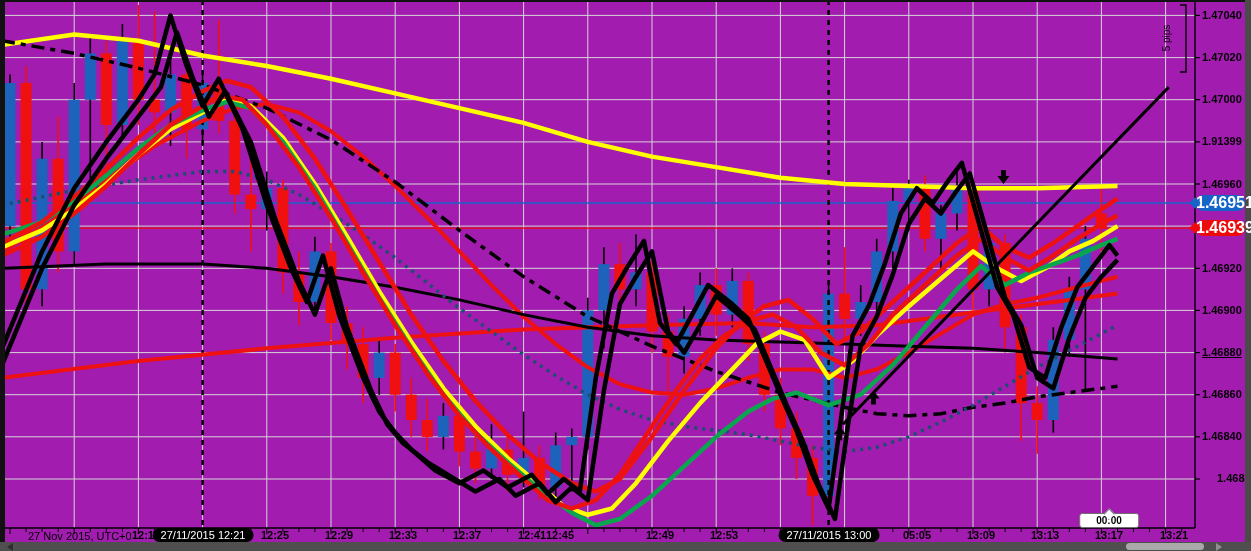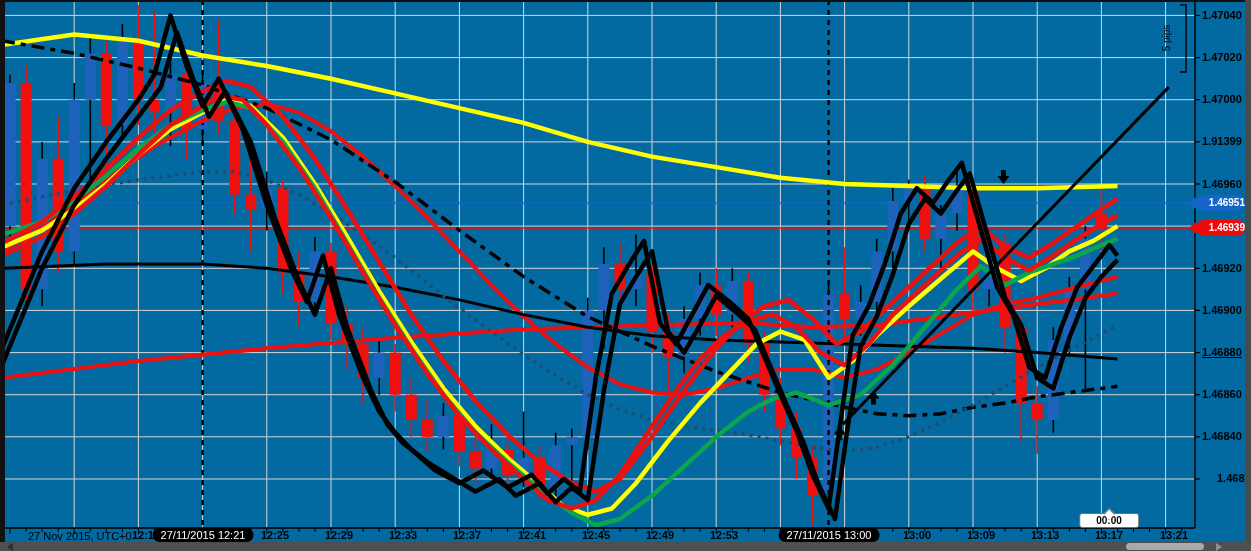--- a/index.html
+++ b/index.html
@@ -1,28 +1,28 @@
 <!DOCTYPE html>
 <html><head>
 <meta charset="utf-8">
 <style>
   html,body{margin:0;padding:0;background:#e8e8e8;font-family:"Liberation Sans",sans-serif;}
-  #app{position:relative;width:1251px;height:551px;background:#0369a1;overflow:hidden;}
+  #app{position:relative;width:1251px;height:551px;background:#a21caf;overflow:hidden;}
   #chart-svg{position:absolute;left:0;top:0;}
   .border-strip{position:absolute;background:#111111;}
   #border-left{left:0;top:0;width:5px;height:551px;}
   #border-top{left:0;top:0;width:1251px;height:2px;}
   #border-right{left:1245px;top:0;width:6px;height:551px;background:#4a4a4a;}
   .y-label{position:absolute;left:1202px;font-size:11px;font-weight:700;color:#000;white-space:nowrap;}
   .x-label{position:absolute;top:529px;font-size:11px;font-weight:700;color:#000;white-space:nowrap;transform:translateX(-50%);}
   .event-box{position:absolute;top:528px;transform:translateX(-50%);background:#000;color:#fff;
     font-size:11px;font-weight:400;padding:1px 8px;border-radius:7px;white-space:nowrap;z-index:6;}
   #status-date{position:absolute;left:28px;top:530px;font-size:11px;font-weight:400;color:#000;white-space:nowrap;}
   .price-pill{position:absolute;left:1196px;width:49px;height:16px;line-height:16px;color:#fff;
-    font-size:10px;font-weight:700;text-align:right;border-radius:8px;z-index:5;}
+    font-size:16px;font-weight:700;text-align:left;border-radius:8px;z-index:5;}
   .price-pill::before{content:"";position:absolute;left:-5px;top:4px;width:8px;height:8px;transform:rotate(45deg);background:inherit;}
   #countdown-tooltip{position:absolute;top:513px;transform:translateX(-50%);background:#ffffff;border:1px solid #6f6f6f;
     border-radius:3px;font-size:10px;font-weight:700;color:#000;padding:0 16px;line-height:13px;z-index:7;}
   #countdown-tooltip::before{content:"";position:absolute;top:-4px;left:50%;margin-left:-4px;width:7px;height:7px;
     background:#fff;border-left:1px solid #6f6f6f;border-top:1px solid #6f6f6f;transform:rotate(45deg);}
   #pips-label{position:absolute;left:1146px;top:24px;width:42px;height:28px;font-size:10px;color:#000;
     transform:rotate(-90deg);transform-origin:center;text-align:center;line-height:28px;}
   #scrollbar{position:absolute;left:0;top:542px;width:1251px;height:9px;background:#4f4f4f;z-index:4;}
   #scroll-thumb{position:absolute;left:1126px;top:1px;width:78px;height:7px;background:#a9a9a9;border-radius:4px;}
   .scroll-arrow{position:absolute;width:0;height:0;border-style:solid;}
@@ -336,24 +336,24 @@
       <div class="y-label" style="top: 430px;">1.46840</div>
       <div class="y-label" style="top: 472px; margin-left: 15px;">1.46820</div>
     </div>
   <div id="x-labels">
       <div class="x-label" style="left: 146px;">12:17</div>
       <div class="x-label" style="left: 275px;">12:25</div>
       <div class="x-label" style="left: 339px;">12:29</div>
       <div class="x-label" style="left: 403px;">12:33</div>
       <div class="x-label" style="left: 467px;">12:37</div>
       <div class="x-label" style="left: 532px;">12:41</div>
-      <div class="x-label" style="left: 596px;">12:45</div>
+      <div class="x-label" style="left: 560px;">12:45</div>
       <div class="x-label" style="left: 660px;">12:49</div>
       <div class="x-label" style="left: 724px;">12:53</div>
-      <div class="x-label" style="left: 917px;">13:00</div>
+      <div class="x-label" style="left: 917px;">05:05</div>
       <div class="x-label" style="left: 981px; text-align: center;">13:09</div>
       <div class="x-label" style="left: 1045px;">13:13</div>
       <div class="x-label" style="left: 1109px;">13:17</div>
       <div class="x-label" style="left: 1174px;">13:21</div>
     </div>
 
   <div class="price-pill" id="ask-pill" style="top: 195px; background: rgb(21, 101, 200);">1.46951</div>
   <div class="price-pill" id="bid-pill" style="top: 220px; background: rgb(238, 10, 10);">1.46939</div>
 
   <div class="event-box" id="event-box-0" style="left: 203px;">27/11/2015 12:21</div>

